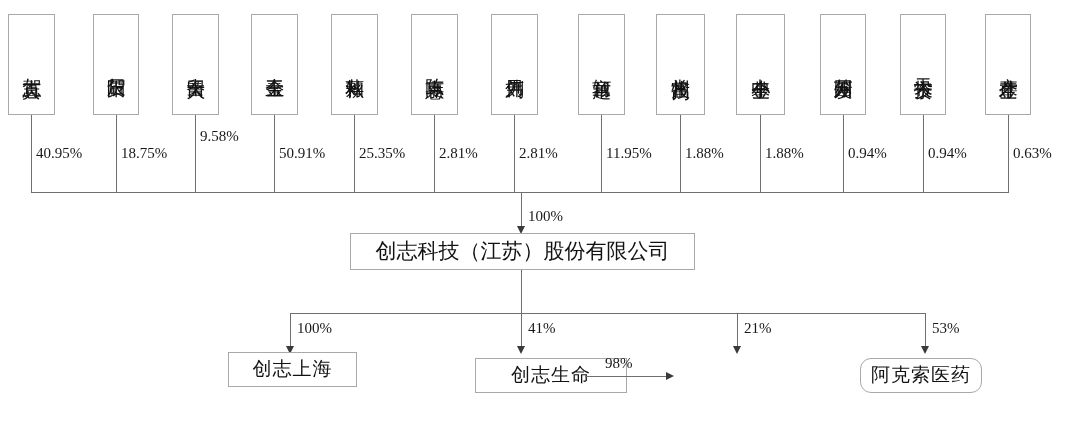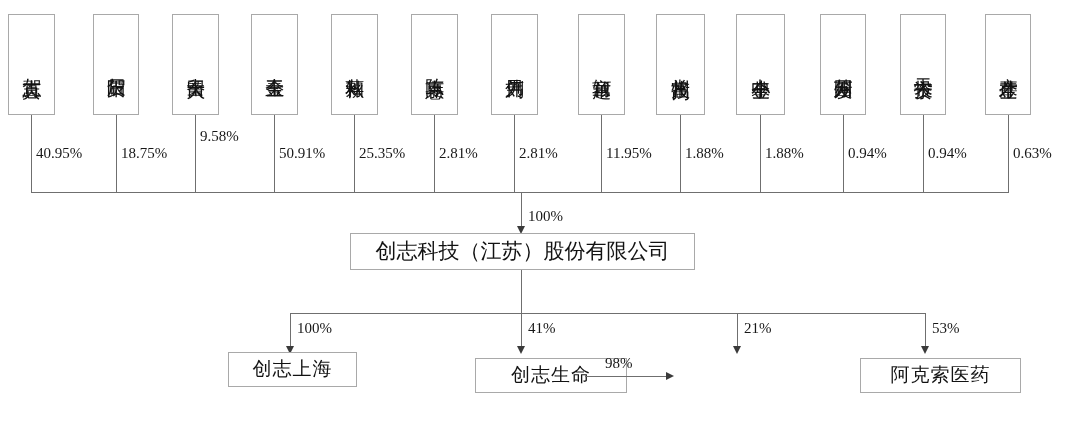--- a/index.html
+++ b/index.html
@@ -155,19 +155,19 @@
   <div class="vline" style="left:737px;top:313px;height:37px;"></div>
   <div class="arrow-down" style="left:733px;top:346px;"></div>
   <div class="pct" style="left:744px;top:320px;">21%</div>
 
   <div class="vline" style="left:925px;top:313px;height:37px;"></div>
   <div class="arrow-down" style="left:921px;top:346px;"></div>
   <div class="pct" style="left:932px;top:320px;">53%</div>
 
   <div class="box horiz" style="left:228px;top:352px;width:129px;height:35px;">创志上海</div>
   <div class="box horiz" style="left:458px;top:358px;width:152px;height:35px;margin-left:17px;">创志生命</div>
-  <div class="box horiz" style="left:860px;top:358px;width:161px;height:35px;">阿克索医药</div>
+  <div class="box horiz" style="left:860px;top:358px;width:122px;height:35px;border-radius:11px;">阿克索医药</div>
 
   <div class="hline" style="left:585px;top:376px;width:81px;"></div>
   <div class="arrow-right" style="left:666px;top:372px;"></div>
   <div class="pct" style="left:605px;top:355px;">98%</div>
 
 </div>
 
 </body></html>

